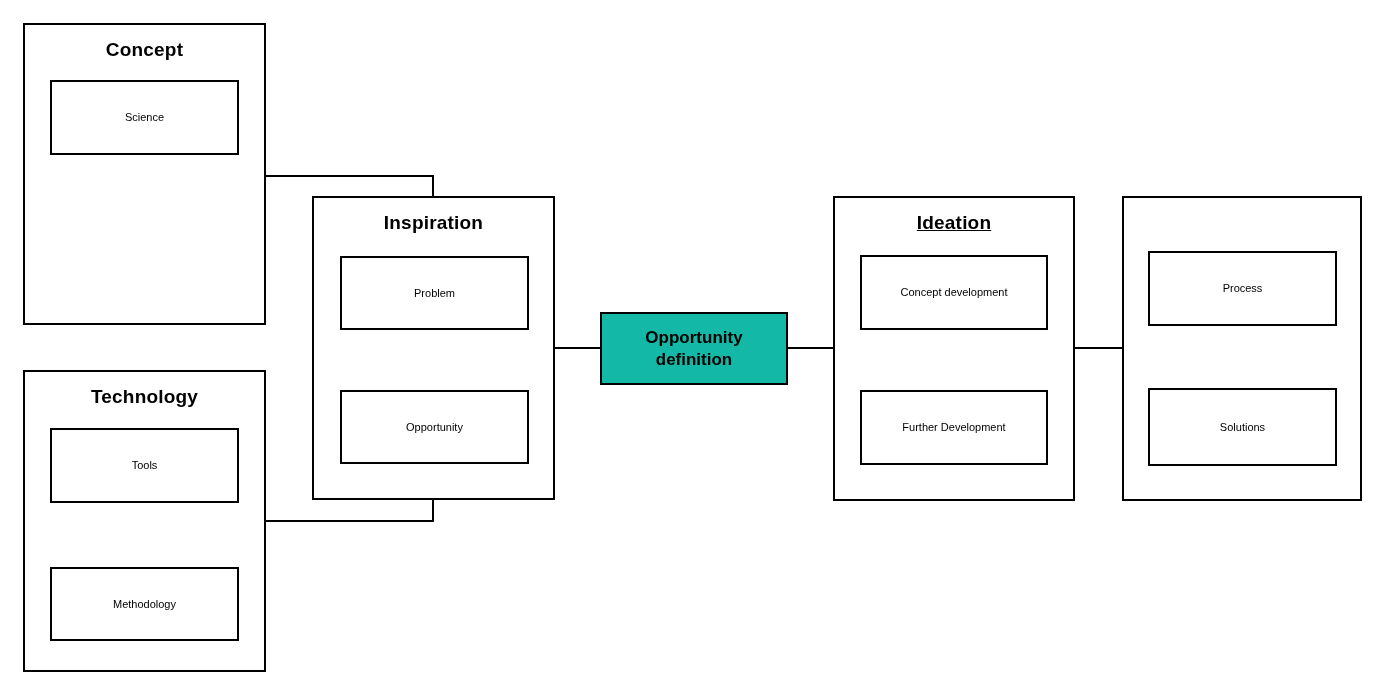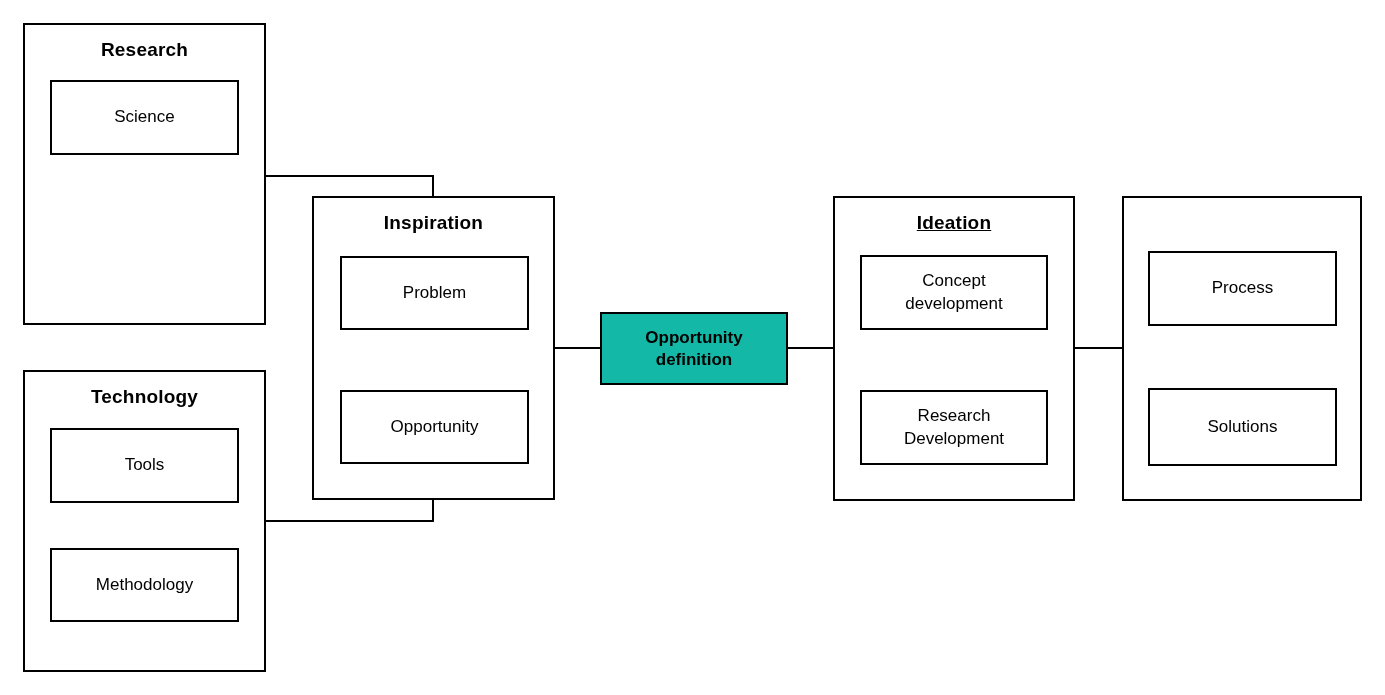--- a/index.html
+++ b/index.html
@@ -27,36 +27,36 @@
   }
   .node {
     position: absolute;
     border: 2px solid #000000;
     background: #ffffff;
     box-sizing: border-box;
     display: flex;
     align-items: center;
     justify-content: center;
     text-align: center;
-    font-size: 17px;
+    font-size: 11px;
     line-height: 1.32;
     padding: 2px 10px;
   }
   
   #g-research   { left: 23px;  top: 23px;  width: 243px; height: 302px; }
   #g-technology { left: 23px;  top: 370px; width: 243px; height: 302px; }
   #g-inspiration{ left: 312px; top: 196px; width: 243px; height: 304px; }
   #g-ideation   { left: 833px; top: 196px; width: 242px; height: 305px; text-decoration: underline; }
   #g-design     { left: 1122px;top: 196px; width: 240px; height: 305px; }
 
   
   #g-research .node-a   { left: 25px; top: 55px;  width: 189px; height: 75px; }
   #g-research .node-b   { left: 25px; top: 193px; width: 189px; height: 74px; }
   #g-technology .node-a { left: 25px; top: 56px;  width: 189px; height: 75px; }
-  #g-technology .node-b { left: 25px; top: 176px; width: 189px; height: 74px; }
+  #g-technology .node-b { left: 25px; top: 195px; width: 189px; height: 74px; }
   #g-inspiration .node-a{ left: 26px; top: 58px;  width: 189px; height: 74px; }
   #g-inspiration .node-b{ left: 26px; top: 192px; width: 189px; height: 74px; }
   #g-ideation .node-a   { left: 25px; top: 57px;  width: 188px; height: 75px; text-align: center; }
   #g-ideation .node-b   { left: 25px; top: 192px; width: 188px; height: 75px; }
   #g-design .node-a     { left: 24px; top: 53px;  width: 189px; height: 75px; }
   #g-design .node-b     { left: 24px; top: 190px; width: 189px; height: 78px; }
 
   
   #opp-def {
     position: absolute;
@@ -83,42 +83,42 @@
   #c-insp-opp     { left: 555px;  top: 347px; width: 45px;  height: 2px; }
   #c-opp-idea     { left: 788px;  top: 347px; width: 45px;  height: 2px; }
   #c-idea-design  { left: 1075px; top: 347px; width: 47px;  height: 2px; }
 </style>
 </head>
 <body>
 
 <div class="canvas">
 
   <div class="group" id="g-research">
-    <div class="group-title">Research</div>
+    <div class="group-title">Concept</div>
     <div class="node node-a">Science</div>
   </div>
 
   <div class="group" id="g-technology">
     <div class="group-title">Technology</div>
     <div class="node node-a">Tools</div>
     <div class="node node-b">Methodology</div>
   </div>
 
   <div class="group" id="g-inspiration">
     <div class="group-title">Inspiration</div>
     <div class="node node-a">Problem</div>
     <div class="node node-b">Opportunity</div>
   </div>
 
   <div id="opp-def">Opportunity definition</div>
 
   <div class="group" id="g-ideation">
     <div class="group-title">Ideation</div>
     <div class="node node-a">Concept development</div>
-    <div class="node node-b">Research Development</div>
+    <div class="node node-b">Further Development</div>
   </div>
 
   <div class="group" id="g-design">
     <div class="node node-a">Process</div>
     <div class="node node-b">Solutions</div>
   </div>
 
   <div class="hline" id="c-research-h"></div>
   <div class="vline" id="c-research-v"></div>
   <div class="hline" id="c-technology-h"></div>

